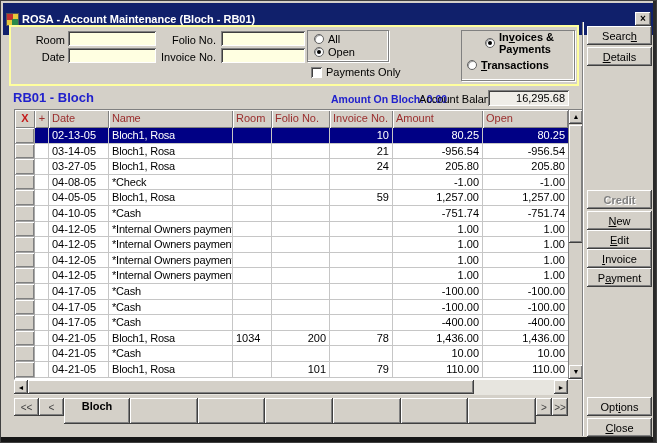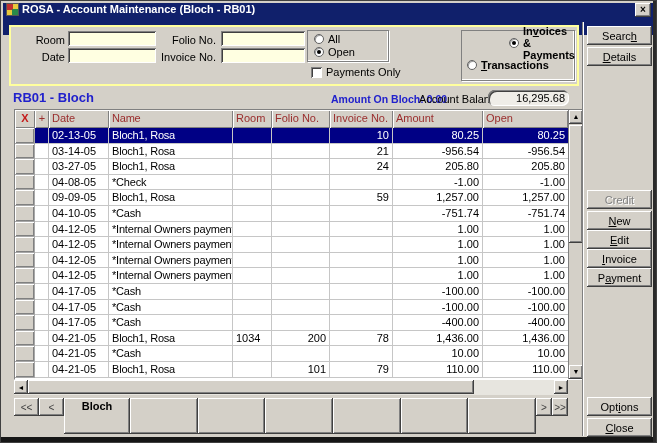--- a/index.html
+++ b/index.html
@@ -7,35 +7,35 @@
   .window{
     position:relative;width:657px;height:443px;background:#d4d0c8;
     font-family:"Liberation Sans",sans-serif;font-size:11px;color:#000;
     border:1px solid #404040;overflow:hidden;
   }
   .window::after{content:"";position:absolute;left:0;right:0;bottom:0;height:5px;background:#161616;}
   .window::before{content:"";position:absolute;top:0;right:0;bottom:0;width:3px;background:#2a2a2a;z-index:5;}
 
   
   .titlebar{position:absolute;left:2px;top:2px;right:3px;height:32px;background:#10206b;
-    display:flex;align-items:flex-start;padding:0 2px;}
+    display:flex;align-items:center;padding:0 2px;}
   .app-icon{width:13px;height:13px;margin:0 3px 0 1px;position:relative;background:#e8c83c;border:1px solid #555;}
   .app-icon::before{content:"";position:absolute;left:0;top:0;width:6px;height:6px;background:#c03030;}
   .app-icon::after{content:"";position:absolute;right:0;bottom:0;width:6px;height:6px;background:#2a8a4a;}
   .title{color:#fff;font-weight:bold;font-size:11px;white-space:nowrap;flex:1;}
   .tb-close{width:16px;height:14px;background:#d4d0c8;border:none;
     box-shadow:inset -1px -1px 0 #404040,inset 1px 1px 0 #fff,inset -2px -2px 0 #808080;
     font:bold 10px "Liberation Sans",sans-serif;line-height:10px;padding:0;cursor:default;}
 
   
   .btn{position:absolute;width:65px;height:19px;background:#d4d0c8;border:none;
     box-shadow:inset -1px -1px 0 #404040,inset 1px 1px 0 #fff,inset -2px -2px 0 #808080;
     font:11px "Liberation Sans",sans-serif;color:#000;padding:0;cursor:default;}
   .btn .mn{text-decoration:underline;}
-  .btn.disabled{color:#808080;text-shadow:1px 1px 0 #fff;}
+  .btn.disabled{color:#808080;text-shadow:1px 1px 0 #fff;font-weight:bold;}
   .field{position:absolute;background:#ffffe1;height:15px;
     box-shadow:inset 1px 1px 0 #808080,inset -1px -1px 0 #fff,inset 2px 2px 0 #404040;
     font-size:11px;line-height:15px;padding:0 3px;}
   .lbl{position:absolute;height:14px;line-height:14px;text-align:right;}
 
   
   .form-panel{position:absolute;left:8px;top:24px;width:570px;height:61px;
     border:2px solid #ffff9e;background:#d4d0c8;}
   .groupbox{position:absolute;border:1px solid #808080;box-shadow:inset -1px -1px 0 #fff,1px 1px 0 #fff;}
   .radio-row{position:absolute;display:flex;align-items:center;gap:4px;height:12px;}
@@ -46,21 +46,21 @@
     box-shadow:inset 1px 1px 0 #808080,inset -1px -1px 0 #fff,inset 2px 2px 0 #404040;}
   .bold-lbl{font-weight:bold;}
   .mn{text-decoration:underline;}
 
   
   .acct-title{position:absolute;left:12px;top:89px;font-size:13px;font-weight:bold;color:#2121cc;}
   .hold-text{position:absolute;left:330px;top:92px;font-weight:bold;color:#2121cc;font-size:10.5px;}
   .bal-lbl{position:absolute;left:418px;top:92px;font-size:11px;color:#000;}
   .bal-field{position:absolute;left:487px;top:89px;width:81px;height:16px;background:#efede8;
     box-shadow:inset 1px 1px 0 #808080,inset -1px -1px 0 #fff,inset 2px 2px 0 #404040;
-    text-align:right;line-height:16px;padding:0 4px;border-radius:7px;}
+    text-align:right;line-height:16px;padding:0 4px;}
 
   
   .table-area{position:absolute;left:13px;top:108px;width:570px;height:271px;background:#fff;
     border:1px solid;border-color:#808080 #fff #fff #808080;display:flex;}
   .grid{width:553px;display:flex;flex-direction:column;overflow:hidden;}
   .thead{display:flex;height:18px;flex:0 0 auto;}
   .hcell{background:#d4d0c8;color:#9a2d2d;font-size:11px;line-height:17px;padding:0 3px;
     box-shadow:inset 1px 1px 0 #fff,inset -1px -1px 0 #808080;overflow:hidden;white-space:nowrap;}
   .hcell.hx{color:#c41a1a;font-weight:bold;text-align:center;padding:0;}
   .hcell.hplus{text-align:center;padding:0;}
@@ -98,21 +98,21 @@
   .hs-right{right:0;}
   .sb-thumb-h{position:absolute;left:14px;top:0;width:446px;height:14px;background:#d4d0c8;
     box-shadow:inset -1px -1px 0 #404040,inset 1px 1px 0 #fff,inset -2px -2px 0 #808080;}
 
   
   .tabstrip{position:absolute;left:13px;top:397px;width:554px;height:18px;display:flex;}
   .nav-btn{width:25px;height:18px;background:#d4d0c8;border:none;padding:0;flex:0 0 auto;
     box-shadow:inset -1px -1px 0 #404040,inset 1px 1px 0 #fff,inset -2px -2px 0 #808080;
     font-size:10px;color:#404040;cursor:default;}
   .nav-btn.sm{width:16px;}
-  .tab{height:36px;background:#d4d0c8;
+  .tab{height:26px;background:#d4d0c8;
     box-shadow:inset -1px -1px 0 #404040,inset 1px 1px 0 #fff,inset -2px -2px 0 #808080;
     text-align:center;line-height:17px;}
   .tab.first{width:66px;font-weight:bold;flex:0 0 auto;}
   .tab.empty{flex:1;}
   .tabs-host{display:flex;flex:1;}
 
   
   .divider{position:absolute;left:581px;top:21px;bottom:6px;width:2px;
     border-left:1px solid #808080;border-right:1px solid #fff;}
 </style>
@@ -146,21 +146,21 @@
     <div class="radio-row" style="left:303px;top:19px;">
       <span class="radio on"></span>
       <span>Open</span>
     </div>
     <div class="radio-row" style="left:300px;top:39px;">
       <span class="checkbox"></span>
       <span>Payments Only</span>
     </div>
 
     <div class="groupbox" style="left:450px;top:3px;width:114px;height:51px;"></div>
-    <div class="radio-row bold-lbl" style="left:480px;top:10px;padding-left:18px;">
+    <div class="radio-row bold-lbl" style="left:456px;top:10px;padding-left:18px;">
       <span class="radio on"></span>
       <span><span>In</span><span class="mn">v</span><span>oices &amp; Payments</span></span>
     </div>
     <div class="radio-row bold-lbl" style="left:456px;top:32px;">
       <span class="radio"></span>
       <span><span></span><span class="mn">T</span><span>ransactions</span></span>
     </div>
   </div>
 
   <button class="btn" style="left:586px;top:25px;"><span>Searc</span><span class="mn">h</span><span></span></button>
@@ -225,21 +225,21 @@
     <div class="cell c-name">*Check</div>
     <div class="cell c-room"></div>
     <div class="cell c-folio num"></div>
     <div class="cell c-inv num"></div>
     <div class="cell c-amt num">-1.00</div>
     <div class="cell c-open num">-1.00</div>
   </div>
           <div class="trow">
     <div class="cell rowsel c-x"></div>
     <div class="cell c-plus"></div>
-    <div class="cell c-date">09-09-05</div>
+    <div class="cell c-date">04-05-05</div>
     <div class="cell c-name">Bloch1, Rosa</div>
     <div class="cell c-room"></div>
     <div class="cell c-folio num"></div>
     <div class="cell c-inv num">59</div>
     <div class="cell c-amt num">1,257.00</div>
     <div class="cell c-open num">1,257.00</div>
   </div>
           <div class="trow">
     <div class="cell rowsel c-x"></div>
     <div class="cell c-plus"></div>

